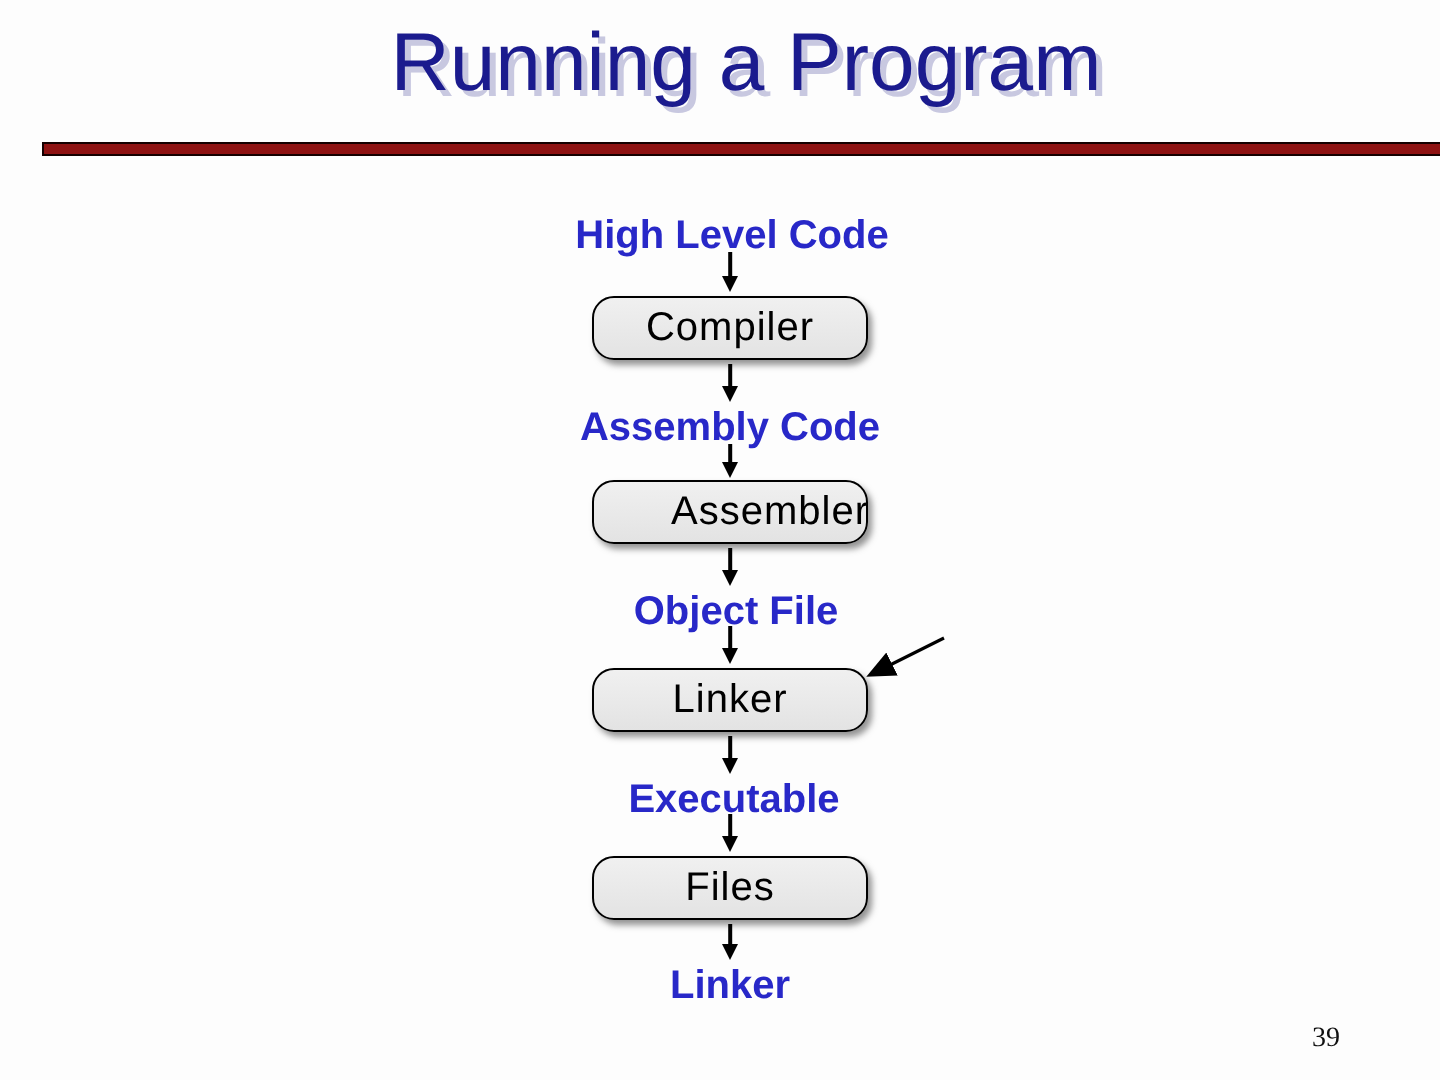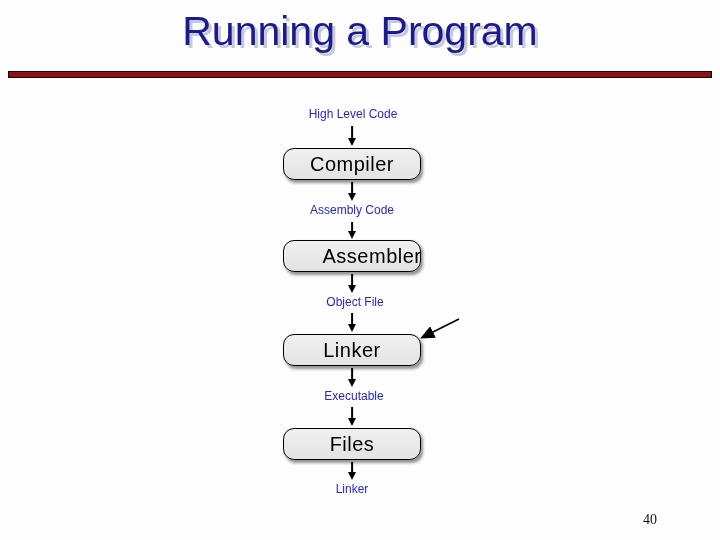--- a/index.html
+++ b/index.html
@@ -2,21 +2,21 @@
 <html><head>
 <meta charset="utf-8">
 <style>
   html, body { margin: 0; padding: 0; }
   body {
     width: 720px; height: 540px;
     background: #fdfdfd;
     font-family: "Liberation Sans", sans-serif;
     overflow: hidden;
   }
-  #slide { position: relative; width: 660px; height: 540px; }
+  #slide { position: relative; width: 660px; height: 540px; margin-left: 13px; }
 
   .slide-title {
     position: absolute;
     left: 0; top: 8px; width: 720px;
     text-align: center;
     font-size: 41px;
     font-weight: normal;
     color: #1b1b8e;
     text-shadow: 3px 3px 0 #c8c8e0;
     letter-spacing: 0px;
@@ -26,22 +26,22 @@
     position: absolute;
     left: 8px; top: 71px;
     width: 702px; height: 5px;
     background: #8e1212;
     border: 1px solid #150000;
   }
 
   .flabel {
     position: absolute;
     transform: translateX(-50%);
-    font-size: 12px;
-    font-weight: normal;
+    font-size: 20px;
+    font-weight: bold;
     color: #2828c8;
     white-space: nowrap;
   }
 
   .fbox {
     position: absolute;
     left: 283px; width: 138px; height: 32px;
     background: linear-gradient(#f0f0f0, #e3e3e3);
     border: 1.5px solid #000;
     border-radius: 11px;
@@ -156,15 +156,15 @@
 
   <div class="fbox" style="top:428px;">Files</div>
 
   <div class="varrow" style="left:352px; top:462px; height:18px;">
       <div class="shaft"></div>
       <div class="head"></div>
     </div>
 
   <div class="flabel" style="left:352px; top:482px;">Linker</div>
 
-  <div class="page-number">40</div>
+  <div class="page-number">39</div>
 
 </div>
 
 </body></html>

